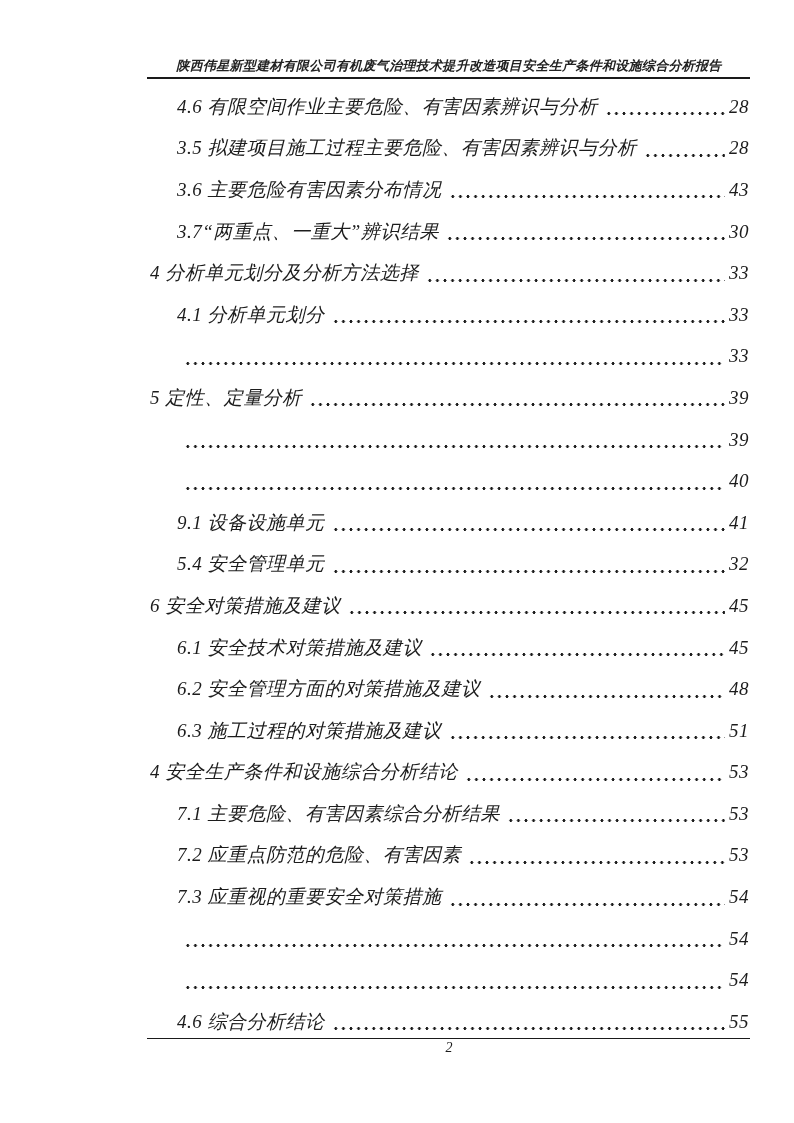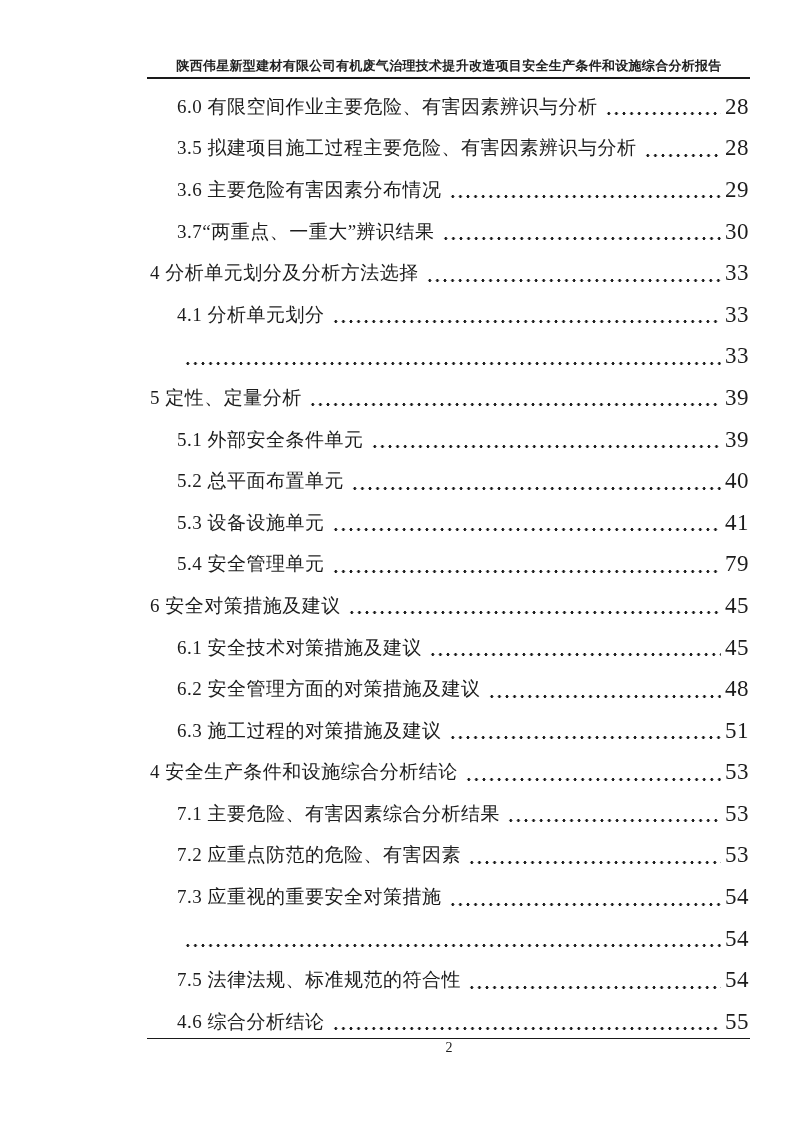--- a/index.html
+++ b/index.html
@@ -9,20 +9,21 @@
   }
   .page {
     position: relative;
     width: 706px;
     height: 1123px;
     margin: 0 auto;
     background: #ffffff;
     overflow: hidden;
     font-family: "Liberation Serif", "DejaVu Serif", serif;
     color: #1c1c1c;
+    font-style: italic;
   }
 
   
   .doc-header {
     position: absolute;
     left: 103px;
     top: 0;
     width: 604px;
   }
   .header-title {
@@ -63,21 +64,21 @@
     flex: 1 1 auto;
     align-self: stretch;
     margin: 0 4px 0 7px;
     background-image: radial-gradient(circle, #1b1b1b 1.25px, transparent 1.7px);
     background-size: 7.6px 5px;
     background-repeat: repeat-x;
     background-position: left calc(50% + 7px);
   }
   .page-num {
     white-space: nowrap;
-    font-size: 23px;
+    font-size: 19px;
   }
 
   
   .doc-footer {
     position: absolute;
     left: 103px;
     top: 1038px;
     width: 604px;
     text-align: center;
   }
@@ -96,33 +97,33 @@
 
 <div class="page">
 
   <header class="doc-header">
     <div class="header-title">陕西伟星新型建材有限公司有机废气治理技术提升改造项目安全生产条件和设施综合分析报告</div>
     <div class="header-rule"></div>
   </header>
 
   <main class="toc" id="toc-list">
       <div class="toc-row level-2">
-    <span class="entry-label">6.0 有限空间作业主要危险、有害因素辨识与分析</span>
+    <span class="entry-label">4.6 有限空间作业主要危险、有害因素辨识与分析</span>
     <span class="dots"></span>
     <span class="page-num">28</span>
   </div>
       <div class="toc-row level-2">
     <span class="entry-label">3.5 拟建项目施工过程主要危险、有害因素辨识与分析</span>
     <span class="dots"></span>
     <span class="page-num">28</span>
   </div>
       <div class="toc-row level-2">
     <span class="entry-label">3.6 主要危险有害因素分布情况</span>
     <span class="dots"></span>
-    <span class="page-num">29</span>
+    <span class="page-num">43</span>
   </div>
       <div class="toc-row level-2">
     <span class="entry-label">3.7“两重点、一重大”辨识结果</span>
     <span class="dots"></span>
     <span class="page-num">30</span>
   </div>
       <div class="toc-row level-1">
     <span class="entry-label">4 分析单元划分及分析方法选择</span>
     <span class="dots"></span>
     <span class="page-num">33</span>
@@ -135,38 +136,36 @@
       <div class="toc-row level-2">
     <span class="dots"></span>
     <span class="page-num">33</span>
   </div>
       <div class="toc-row level-1">
     <span class="entry-label">5 定性、定量分析</span>
     <span class="dots"></span>
     <span class="page-num">39</span>
   </div>
       <div class="toc-row level-2">
-    <span class="entry-label">5.1 外部安全条件单元</span>
     <span class="dots"></span>
     <span class="page-num">39</span>
   </div>
       <div class="toc-row level-2">
-    <span class="entry-label">5.2 总平面布置单元</span>
     <span class="dots"></span>
     <span class="page-num">40</span>
   </div>
       <div class="toc-row level-2">
-    <span class="entry-label">5.3 设备设施单元</span>
+    <span class="entry-label">9.1 设备设施单元</span>
     <span class="dots"></span>
     <span class="page-num">41</span>
   </div>
       <div class="toc-row level-2">
     <span class="entry-label">5.4 安全管理单元</span>
     <span class="dots"></span>
-    <span class="page-num">79</span>
+    <span class="page-num">32</span>
   </div>
       <div class="toc-row level-1">
     <span class="entry-label">6 安全对策措施及建议</span>
     <span class="dots"></span>
     <span class="page-num">45</span>
   </div>
       <div class="toc-row level-2">
     <span class="entry-label">6.1 安全技术对策措施及建议</span>
     <span class="dots"></span>
     <span class="page-num">45</span>
@@ -199,21 +198,20 @@
       <div class="toc-row level-2">
     <span class="entry-label">7.3 应重视的重要安全对策措施</span>
     <span class="dots"></span>
     <span class="page-num">54</span>
   </div>
       <div class="toc-row level-2">
     <span class="dots"></span>
     <span class="page-num">54</span>
   </div>
       <div class="toc-row level-2">
-    <span class="entry-label">7.5 法律法规、标准规范的符合性</span>
     <span class="dots"></span>
     <span class="page-num">54</span>
   </div>
       <div class="toc-row level-2">
     <span class="entry-label">4.6 综合分析结论</span>
     <span class="dots"></span>
     <span class="page-num">55</span>
   </div>
     </main>
 

